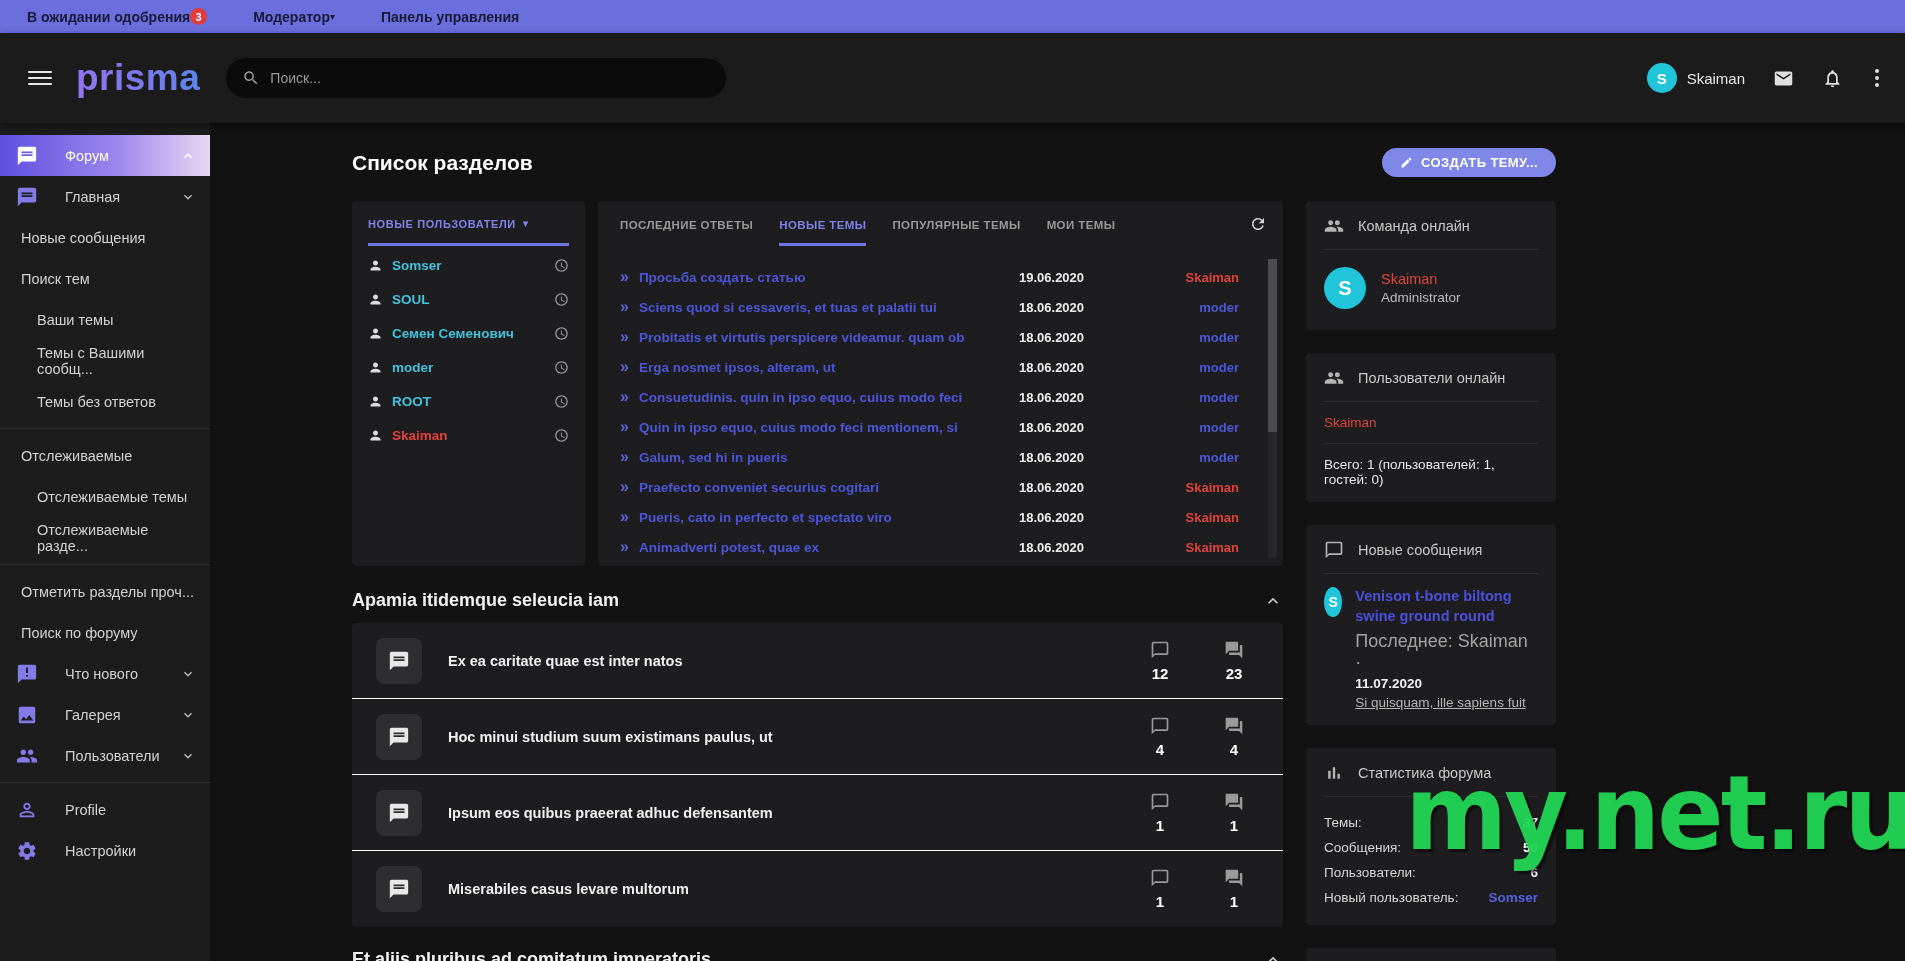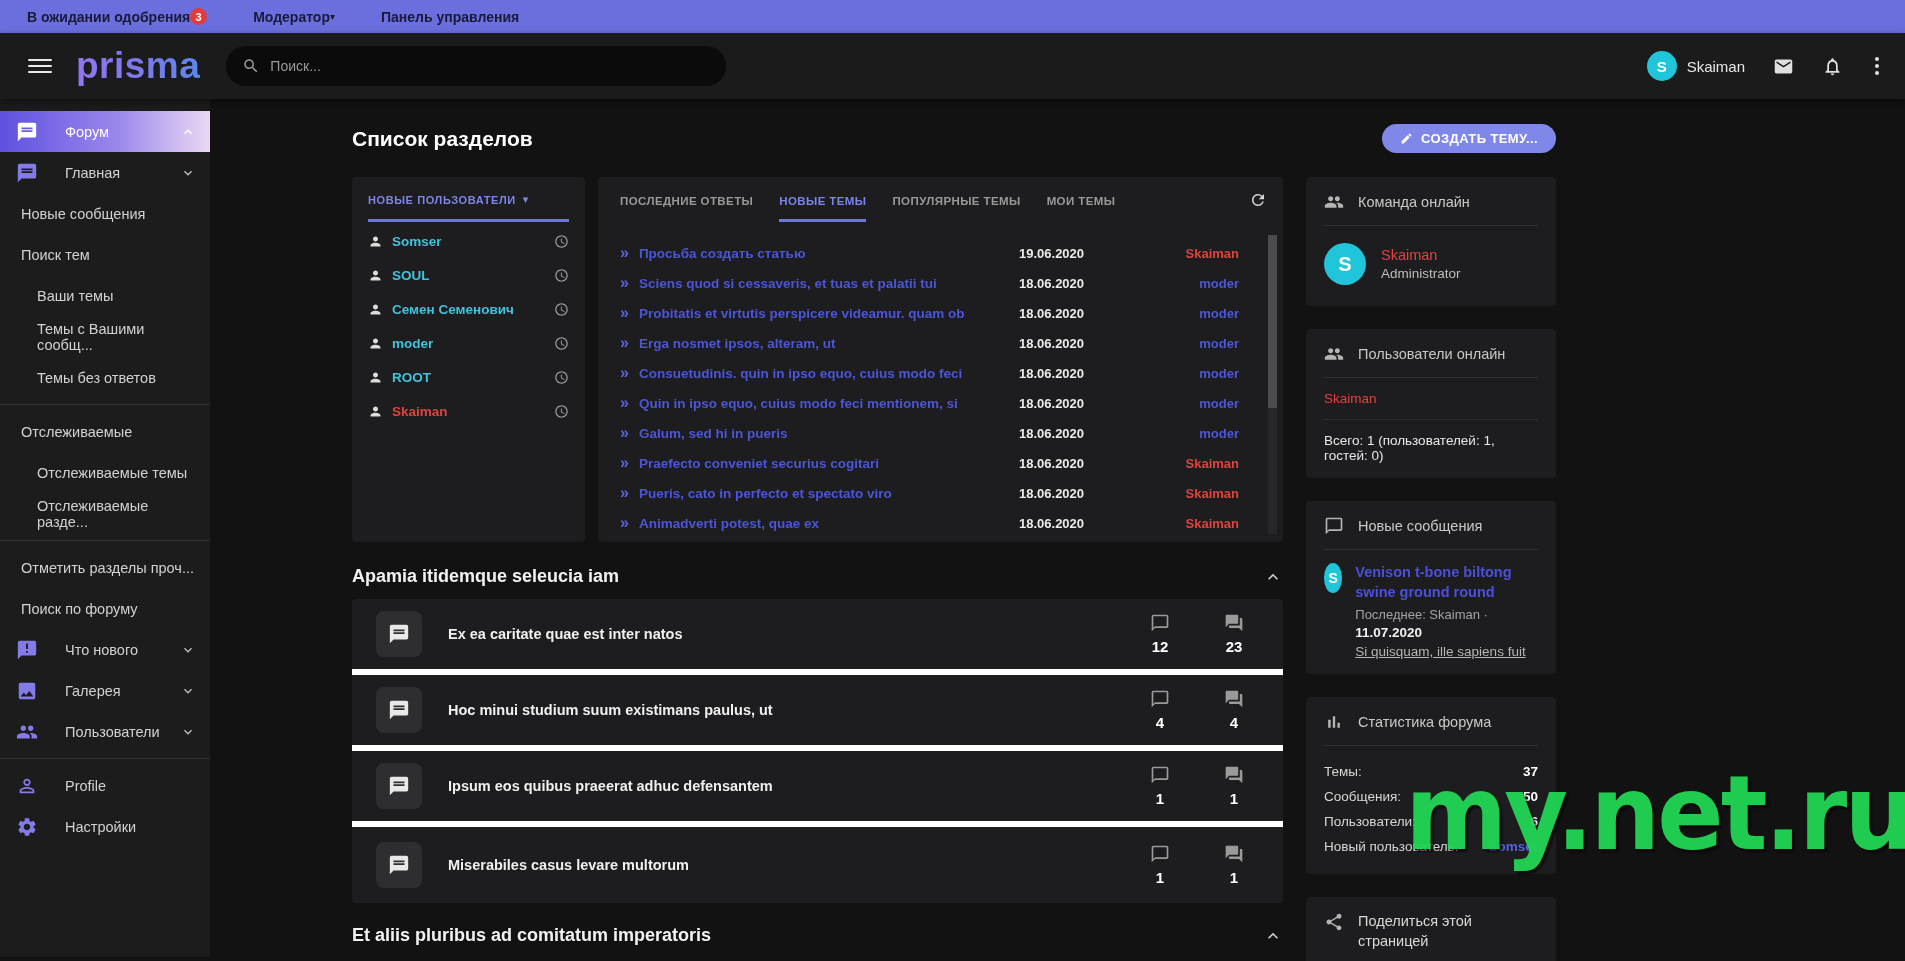--- a/index.html
+++ b/index.html
@@ -7,21 +7,21 @@
   body { font-family:"Liberation Sans","DejaVu Sans",sans-serif; }
   .page { position:relative; width:1905px; height:961px; background:#121212; overflow:hidden; }
 
   
   .admin-bar { height:33px; background:#6a6fdd; display:flex; align-items:center; padding-left:27px; gap:46px; }
   .admin-item { display:flex; align-items:center; color:#191a38; font-size:14px; font-weight:600; cursor:pointer; }
   .admin-badge { width:17px; height:17px; border-radius:50%; background:#e23b3b; color:#fff; font-size:11px; font-weight:bold; display:grid; place-items:center; }
   .admin-caret { font-size:10px; }
 
   
-  .header { height:66px; background:#1b1b1b; display:flex; align-items:center; padding:0 22px 0 14px; box-shadow:0 3px 8px rgba(0,0,0,.45); position:relative; z-index:5;justify-content:center; }
+  .header { height:90px; background:#1b1b1b; display:flex; align-items:center; padding:0 22px 0 14px; box-shadow:0 3px 8px rgba(0,0,0,.45); position:relative; z-index:5;justify-content:center; }
   .hamburger { width:24px; display:flex; flex-direction:column; gap:4px; cursor:pointer; margin:0 24px 0 14px; }
   .hamburger span { height:2px; background:#e8e8e8; border-radius:1px; }
   .logo { font-size:37px; font-weight:bold; letter-spacing:.5px; background:linear-gradient(90deg,#9176f1 0%,#7a7aec 55%,#5b86ee 100%); -webkit-background-clip:text; background-clip:text; color:transparent; margin-right:26px; cursor:pointer; }
   .search-pill { width:500px; height:40px; background:#0b0b0b; border-radius:20px; display:flex; align-items:center; padding:0 16px; gap:10px; }
   .search-pill svg { flex:none; }
   .search-input { flex:1; background:transparent; border:none; outline:none; color:#d5d5d5; font-size:14px; font-family:inherit; }
   .search-input::placeholder { color:#9a9a9a; }
   .header-right { margin-left:auto; display:flex; align-items:center; gap:28px; }
   .user-chip { display:flex; align-items:center; gap:10px; cursor:pointer; }
   .avatar { border-radius:50%; background:#21c5da; color:#fff; display:grid; place-items:center; font-weight:bold; }
@@ -79,21 +79,21 @@
   .t-date { width:140px; color:#ececec; font-weight:bold; font-size:13px; flex:none; }
   .t-author { width:80px; text-align:right; font-weight:bold; font-size:13px; flex:none; margin-right:14px; cursor:pointer; }
   .scrollbar { position:absolute; top:58px; right:6px; bottom:8px; width:9px; background:#27272a; }
   .scroll-thumb { position:absolute; top:0; left:0; right:0; height:58%; background:#4c4c4f; cursor:grab; }
 
   
   .section-head { width:931px; display:flex; justify-content:space-between; align-items:flex-end; margin:22px 0 12px; }
   .section-title { color:#f2f2f2; font-size:18px; font-weight:bold; }
   .collapse-btn { color:#cfcfcf; cursor:pointer; display:grid; place-items:center; }
   .forums-card { width:931px; }
-  .forum-row { height:76px; display:flex; align-items:center; padding:0 24px; border-bottom:6px solid #ffffff; }
+  .forum-row { height:76px; display:flex; align-items:center; padding:0 24px; border-bottom:1px solid #ffffff; }
   .forum-row:last-child { border-bottom:none; }
   .forum-ico { width:46px; height:46px; border-radius:8px; background:#2e2e30; display:grid; place-items:center; color:#e8e8e8; margin-right:26px; flex:none; cursor:pointer; }
   .forum-title { color:#f0f0f0; font-size:14.5px; font-weight:bold; flex:1; cursor:pointer; }
   .forum-stats { display:flex; gap:28px; margin-right:2px; }
   .stat { width:46px; display:flex; flex-direction:column; align-items:center; gap:5px; }
   .stat svg { color:#9a9a9a; }
   .stat-num { color:#fff; font-size:15px; font-weight:bold;text-align:center; }
 
   
   .side-card { background:#1d1d1f; border-radius:4px; margin-bottom:23px; padding:15px 18px; }
@@ -102,21 +102,21 @@
   .side-div { height:1px; background:#2e2e30; margin:13px 0; }
   .team-row { display:flex; align-items:center; gap:15px; padding:4px 0 6px; }
   .avatar.md { width:42px; height:42px; font-size:20px; }
   .avatar.xs { width:30px; height:30px; font-size:14px; }
   .team-name { color:#e0433e; font-size:14.5px; cursor:pointer; }
   .team-role { color:#bdbdbd; font-size:13.5px; margin-top:3px; }
   .online-name { color:#e0433e; font-size:13.5px; cursor:pointer; }
   .online-total { color:#e8e8e8; font-size:13.5px; }
   .msg-row { display:flex; gap:13px; align-items:flex-start; }
   .msg-link { color:#4b50dc; font-weight:bold; font-size:14.5px; line-height:1.35; cursor:pointer; }
-  .msg-meta { color:#a3a3a3; font-size:13px; margin-top:5px; }
+  .msg-meta { color:#a3a3a3; font-size:18px; margin-top:5px; }
   .msg-date { color:#f0f0f0; font-weight:bold; font-size:13.5px; margin-top:3px; }
   .msg-sub { color:#b5b5b5; font-size:13.5px; text-decoration:underline; margin-top:4px; cursor:pointer; }
   .stat-line { display:flex; justify-content:space-between; align-items:center; height:25px; font-size:13.5px; }
   .stat-label { color:#d6d6d6; }
   .stat-value { color:#fff; font-weight:bold; }
   .stat-value.link { color:#5560e2; cursor:pointer; }
   .share-row { display:flex; gap:14px; align-items:flex-start; }
   .share-text { color:#d9d9d9; font-size:14.5px; line-height:1.35; width:150px; }
 
   

